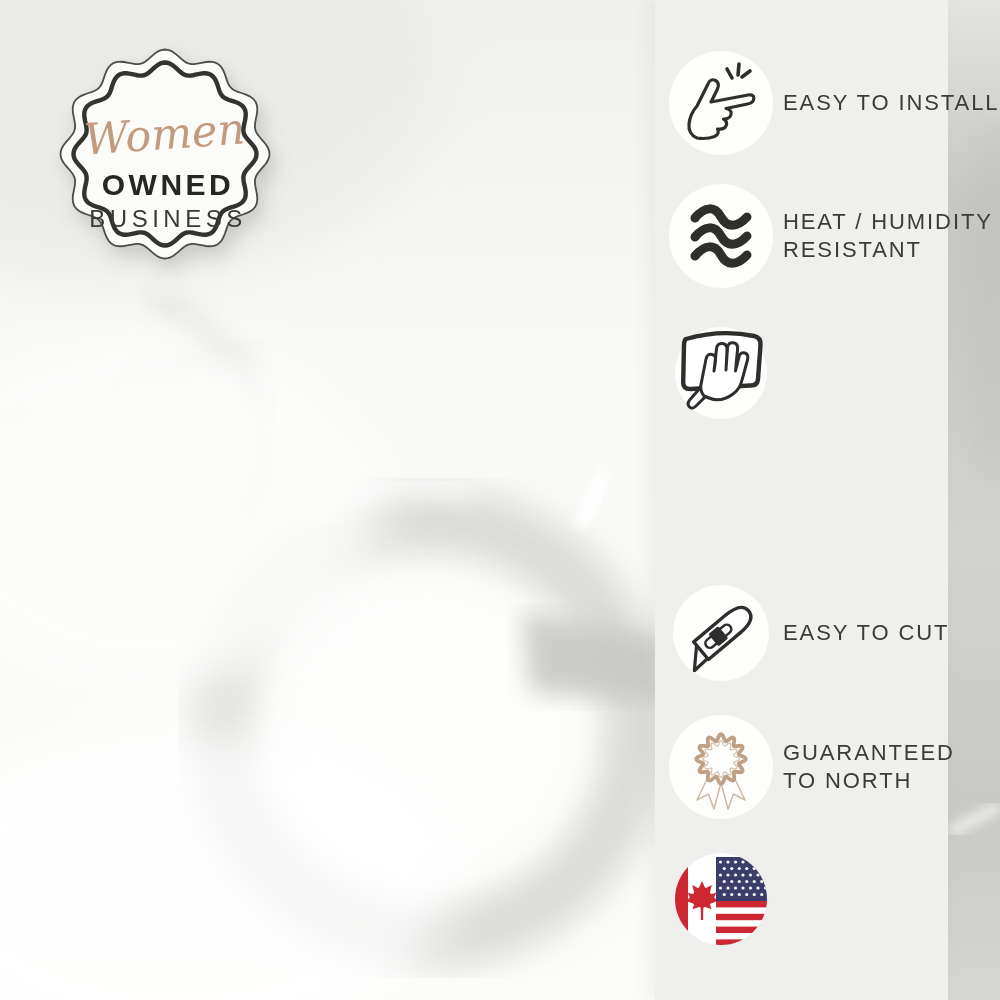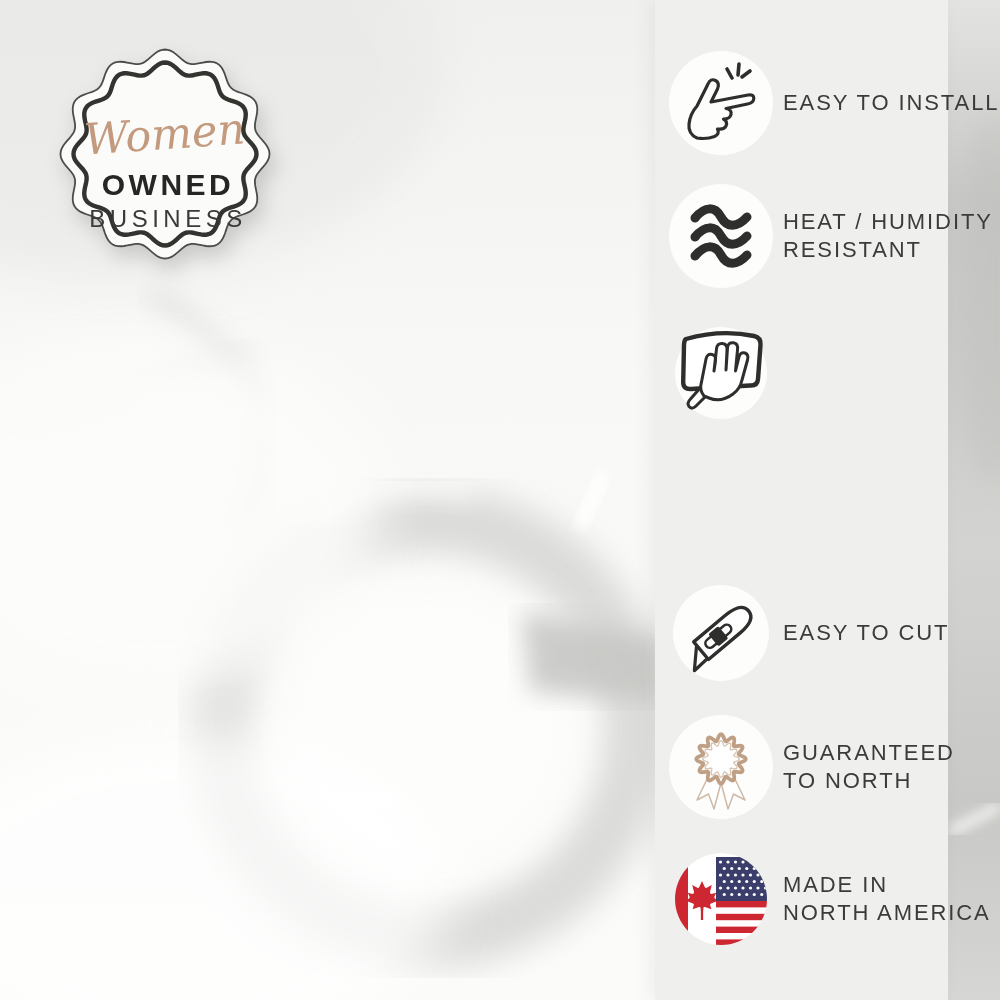--- a/index.html
+++ b/index.html
@@ -238,20 +238,16 @@
               <circle cx="55.25" cy="47.5" r="1.6"></circle>
                 <circle cx="62.75" cy="47.5" r="1.6"></circle>
                 <circle cx="70.25" cy="47.5" r="1.6"></circle>
                 <circle cx="77.75" cy="47.5" r="1.6"></circle>
                 <circle cx="85.25" cy="47.5" r="1.6"></circle>
                 <circle cx="92.75" cy="47.5" r="1.6"></circle>
             </g>
           </g>
         </g>
       </svg>
-      <div class="flabel">
-        <span class="fline">MADE IN</span>
-        <span class="fline">NORTH AMERICA</span>
-      </div>
     </div>
 
   </div>
 </div>
 
 </body></html>

